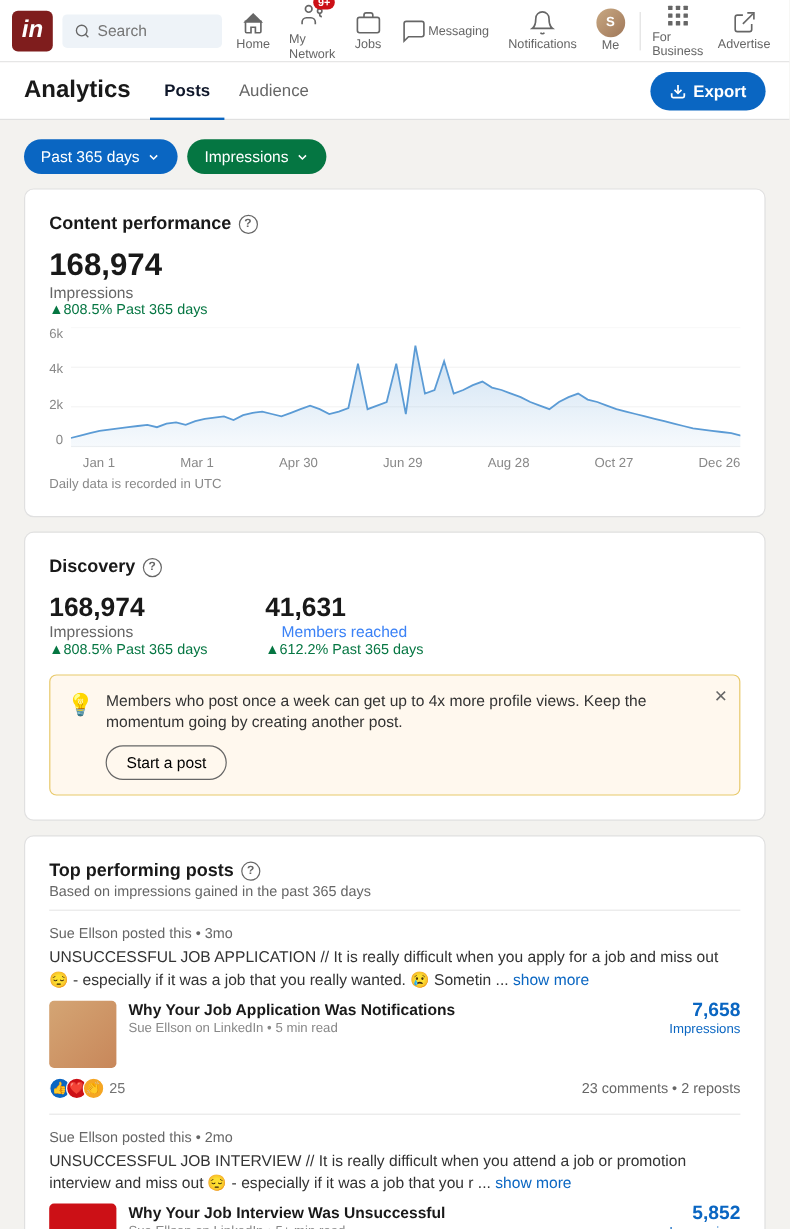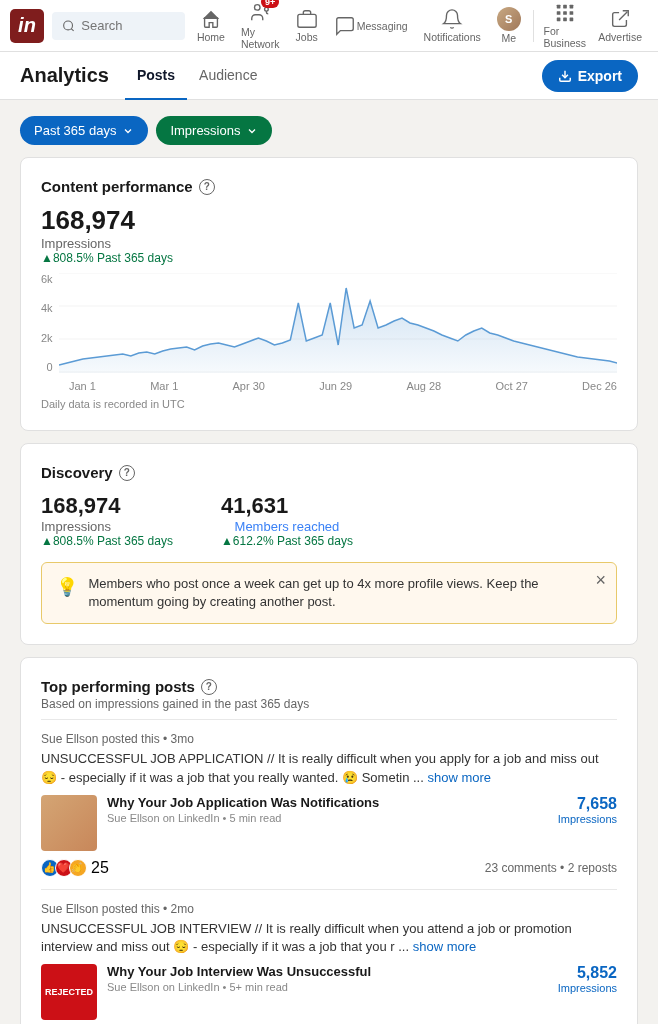--- a/index.html
+++ b/index.html
@@ -197,20 +197,21 @@
         <div style="font-size:22px;font-weight:700;color:#191919;">41,631</div>
         <div style="font-size:13px;color:#3b82f6;text-align:center;">Members reached</div>
         <div style="font-size:12px;color:#057642;">▲612.2% Past 365 days</div>
       </div>
     </div>
 
     <div style="background:#fff8ee;border:1px solid #e8c96a;border-radius:6px;padding:12px 14px;display:flex;align-items:flex-start;gap:10px;position:relative;">
       <span style="font-size:18px;margin-top:1px;">💡</span>
       <div style="flex:1;">
         <div style="font-size:13px;color:#333;line-height:1.4;margin-right:20px;">Members who post once a week can get up to 4x more profile views. Keep the momentum going by creating another post.</div>
+        <button style="margin-top:10px;background:transparent;border:1.5px solid #666;border-radius:20px;padding:6px 16px;font-size:13px;cursor:pointer;font-weight:500;">Start a post</button>
       </div>
       <span style="position:absolute;top:8px;right:10px;cursor:pointer;color:#666;font-size:18px;line-height:1;">×</span>
     </div>
   </div>
 
   <div class="card">
     <div style="font-size:15px;font-weight:600;color:#191919;display:flex;align-items:center;gap:6px;">
       <span>Top performing posts</span>
       <span style="display:inline-flex;align-items:center;justify-content:center;width:16px;height:16px;border-radius:50%;border:1.5px solid #666;color:#666;font-size:10px;font-weight:bold;cursor:pointer;">?</span>
     </div>
@@ -235,21 +236,21 @@
           <div style="font-size:11px;">Impressions</div>
         </div>
       </div>
       <div style="display:flex;align-items:center;justify-content:space-between;margin-top:8px;">
         <div style="display:flex;align-items:center;gap:4px;">
           <div style="display:flex;">
             <div style="width:18px;height:18px;border-radius:50%;background:#0a66c2;border:1.5px solid #fff;display:flex;align-items:center;justify-content:center;font-size:10px;">👍</div>
             <div style="width:18px;height:18px;border-radius:50%;background:#cc1016;border:1.5px solid #fff;display:flex;align-items:center;justify-content:center;font-size:10px;margin-left:-4px;">❤️</div>
             <div style="width:18px;height:18px;border-radius:50%;background:#f5a623;border:1.5px solid #fff;display:flex;align-items:center;justify-content:center;font-size:10px;margin-left:-4px;">👏</div>
           </div>
-          <span style="font-size:16px;color:#000000;">25</span>
+          <span style="font-size:12px;color:#737373;">25</span>
         </div>
         <span style="font-size:12px;color:#666;">23 comments • 2 reposts</span>
       </div>
     </div>
 
     <div style="border-top:1px solid #e8e8e8;padding:12px 0;">
       <div style="font-size:12px;color:#666;margin-bottom:4px;">Sue Ellson posted this • 2mo</div>
       <div style="font-size:13px;color:#333;line-height:1.4;margin-bottom:8px;">
         <span>UNSUCCESSFUL JOB INTERVIEW // It is really difficult when you attend a job or promotion interview and miss out 😔 - especially if it was a job that you r ...</span>
         <span style="color:#0a66c2;cursor:pointer;">show more</span>

